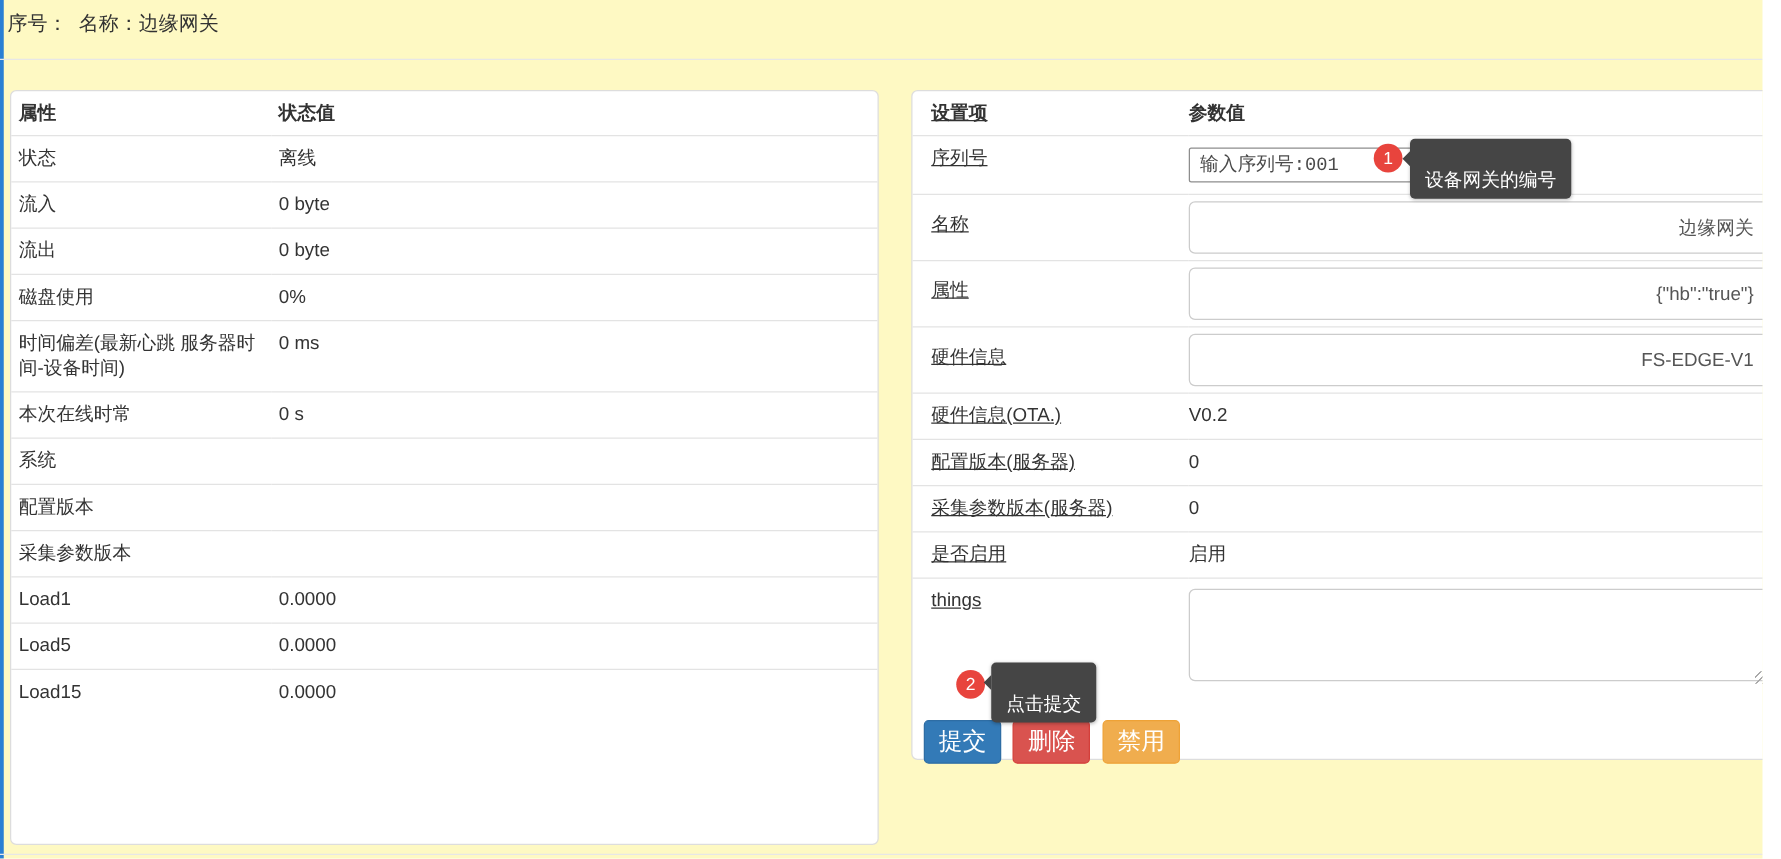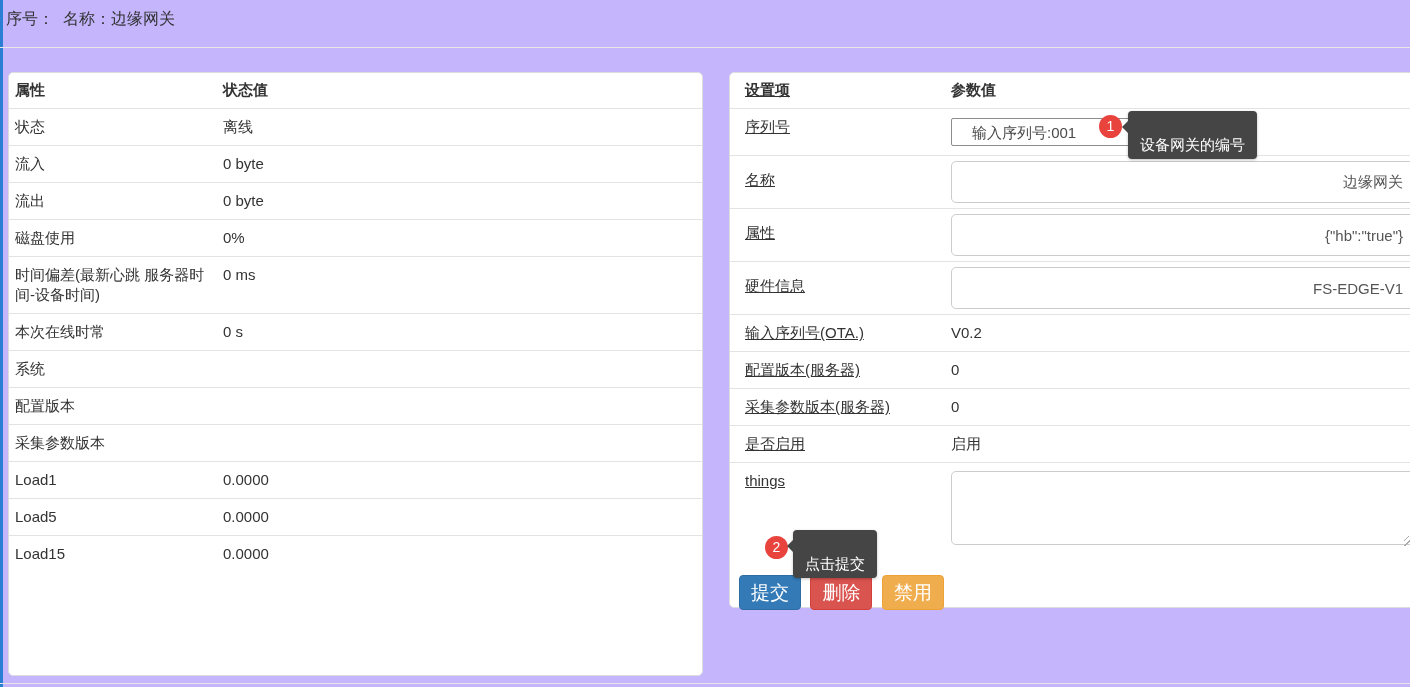--- a/index.html
+++ b/index.html
@@ -1,18 +1,18 @@
 <!DOCTYPE html>
 <html><head>
 <meta charset="utf-8">
 <style>
   * { margin:0; padding:0; box-sizing:border-box; }
   html,body { background:#fff; }
   body { font-family:"Liberation Sans","DejaVu Sans",sans-serif; color:#333; }
-  .page { position:relative; width:1410px; height:687px; background:#c4b5fd; overflow:hidden; }
+  .page { position:relative; width:1410px; height:687px; background:#fef9c3; overflow:hidden; }
 
   .edge-line { position:absolute; left:0; top:0; width:3px; height:687px; background:#2a7fd4; }
 
   .title-bar { position:absolute; left:6px; top:9px; font-size:16px; color:#333; white-space:nowrap; }
   .title-bar .gap { display:inline-block; width:9px; }
   .title-divider { position:absolute; left:0; right:0; top:47px; height:1px; background:#e7e7e7; }
   .bottom-divider { position:absolute; left:0; right:0; top:683px; height:1px; background:#e7e7e7; }
 
   .panel { position:absolute; top:72px; border:1px solid #ddd; border-radius:5px; background:#fff; }
   .status-panel { left:8px; width:695px; height:604px; }
@@ -22,21 +22,21 @@
   .tbl th { text-align:left; font-weight:bold; padding:8px 8px 8px 6px; }
   .tbl td { padding:8px 8px 8px 6px; vertical-align:top; border-top:1px solid #e3e3e3; line-height:20px; }
   .tbl2 th:first-child, .tbl2 td:first-child { padding-left:15px;text-decoration:underline; }
   .tbl2 th:last-child,  .tbl2 td:last-child  { padding-left:0; }
 
   .r-input td:first-child { padding-top:14px; }
   .r-input td:last-child  { padding-top:5px; padding-bottom:5px; }
   .r-serial td:last-child { padding-top:9px; padding-bottom:9px; }
 
   .input-sm { width:185px; height:28px; border:1px solid #8d8d8d; border-radius:2px;
-              padding:0 20px; font-size:15px; color:#444; font-family:Liberation Sans, sans-serif; }
+              padding:0 8px; font-size:15px; color:#444; font-family:Liberation Mono, monospace; }
   .input-sm::placeholder { color:#4a4a4a; opacity:1; }
   .input-lg { width:465px; height:42px; border:1px solid #ccc; border-radius:5px;
               padding:0 12px; font-size:15px; color:#555; font-family:inherit;text-align:right; }
   .ta-wrap { position:relative; width:465px; }
   .ta { width:465px; height:74px; border:1px solid #ccc; border-radius:5px;
         padding:6px 10px; font-size:15px; color:#555; resize:none; font-family:inherit; }
   .ta-grip { position:absolute; right:2px; bottom:4px; width:10px; height:10px;
              background:repeating-linear-gradient(135deg, transparent 0 3px, #a9a9a9 3px 4px); }
 
   .btn-row { margin:17px 0 0 9px; }
@@ -160,21 +160,21 @@
         </tr>
         <tr class="r-input">
           <td>属性</td>
           <td><input class="input-lg" type="text" value="{&quot;hb&quot;:&quot;true&quot;}" style=""></td>
         </tr>
         <tr class="r-input">
           <td>硬件信息</td>
           <td><input class="input-lg" type="text" value="FS-EDGE-V1" style=""></td>
         </tr>
         <tr>
-          <td>输入序列号(OTA.)</td>
+          <td>硬件信息(OTA.)</td>
           <td>V0.2</td>
         </tr>
         <tr>
           <td>配置版本(服务器)</td>
           <td>0</td>
         </tr>
         <tr>
           <td>采集参数版本(服务器)</td>
           <td>0</td>
         </tr>

